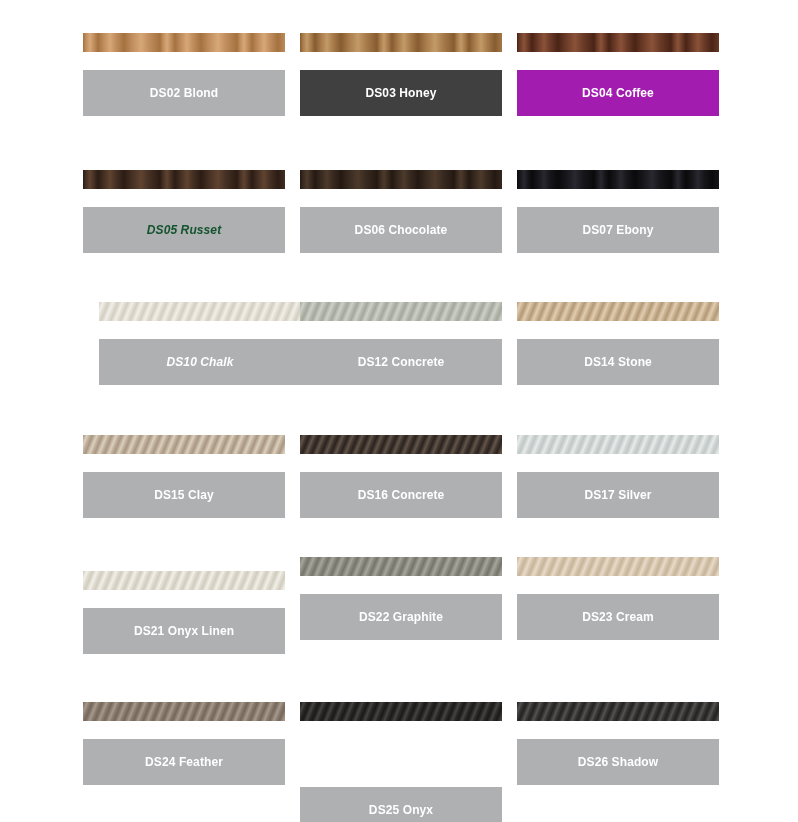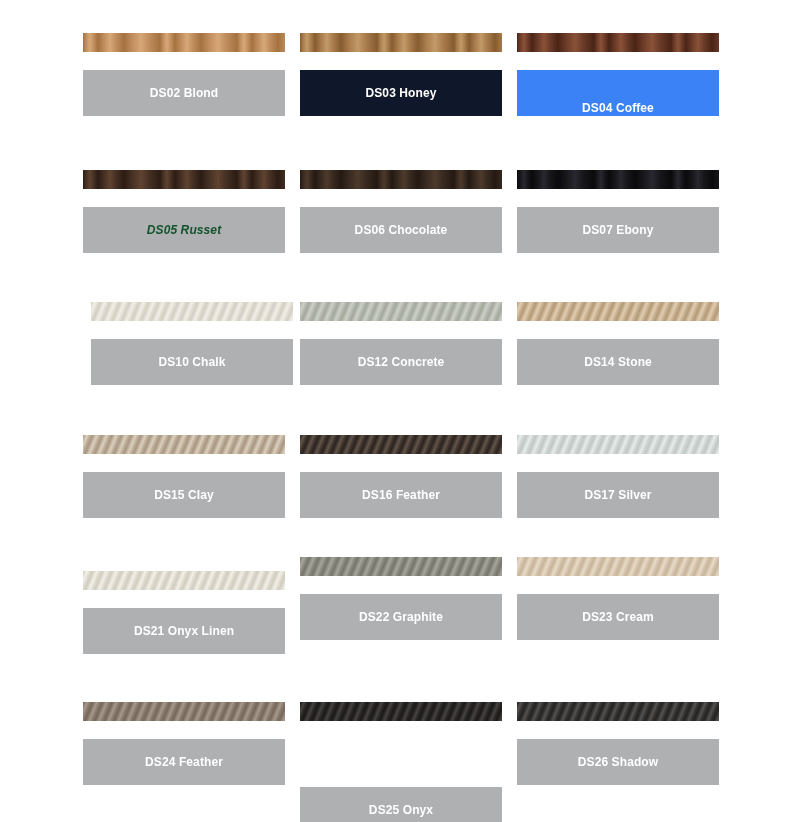--- a/index.html
+++ b/index.html
@@ -73,28 +73,28 @@
     <div class="swatch-cell" style="position: absolute; left: 0px; top: 15px; width: 202px;">
       <div class="swatch-strip" style="background: repeating-linear-gradient(90deg, rgb(164, 113, 63) 0px, rgb(192, 141, 94) 3px, rgb(215, 168, 119) 7px, rgb(192, 141, 94) 11px, rgb(164, 113, 63) 15px, rgb(192, 141, 94) 21px, rgb(215, 168, 119) 27px, rgb(192, 141, 94) 33px, rgb(164, 113, 63) 41px, rgb(192, 141, 94) 49px, rgb(215, 168, 119) 58px, rgb(192, 141, 94) 66px, rgb(164, 113, 63) 77px), linear-gradient(rgb(215, 168, 119) 0%, rgb(192, 141, 94) 40%, rgb(164, 113, 63) 100%);"></div>
       <div class="gap-after-strip" style="height: 18px;"></div>
       <div class="label-box" style="background: rgb(174, 176, 178);">
         <span class="label-text" style="color: rgb(255, 255, 255);">DS02 Blond</span>
       </div>
     </div>
     <div class="swatch-cell" style="position: absolute; left: 217px; top: 15px; width: 202px;">
       <div class="swatch-strip" style="background: repeating-linear-gradient(90deg, rgb(134, 92, 48) 0px, rgb(169, 124, 76) 3px, rgb(194, 154, 104) 7px, rgb(169, 124, 76) 11px, rgb(134, 92, 48) 15px, rgb(169, 124, 76) 21px, rgb(194, 154, 104) 27px, rgb(169, 124, 76) 33px, rgb(134, 92, 48) 41px, rgb(169, 124, 76) 49px, rgb(194, 154, 104) 58px, rgb(169, 124, 76) 66px, rgb(134, 92, 48) 77px), linear-gradient(rgb(194, 154, 104) 0%, rgb(169, 124, 76) 40%, rgb(134, 92, 48) 100%);"></div>
       <div class="gap-after-strip" style="height: 18px;"></div>
-      <div class="label-box" style="background: #0f172a; text-align: center;">
+      <div class="label-box" style="background: #404040; text-align: center;">
         <span class="label-text" style="color: rgb(255, 255, 255);">DS03 Honey</span>
       </div>
     </div>
     <div class="swatch-cell" style="position: absolute; left: 434px; top: 15px; width: 202px;">
       <div class="swatch-strip" style="background: repeating-linear-gradient(90deg, rgb(74, 36, 22) 0px, rgb(107, 59, 40) 3px, rgb(138, 82, 56) 7px, rgb(107, 59, 40) 11px, rgb(74, 36, 22) 15px, rgb(107, 59, 40) 21px, rgb(138, 82, 56) 27px, rgb(107, 59, 40) 33px, rgb(74, 36, 22) 41px, rgb(107, 59, 40) 49px, rgb(138, 82, 56) 58px, rgb(107, 59, 40) 66px, rgb(74, 36, 22) 77px), linear-gradient(rgb(138, 82, 56) 0%, rgb(107, 59, 40) 40%, rgb(74, 36, 22) 100%);"></div>
       <div class="gap-after-strip" style="height: 18px;"></div>
-      <div class="label-box" style="background: #3b82f6; align-items: flex-end;">
+      <div class="label-box" style="background: #a21caf;">
         <span class="label-text" style="color: rgb(255, 255, 255);">DS04 Coffee</span>
       </div>
     </div>
     <div class="swatch-cell" style="position: absolute; left: 0px; top: 152px; width: 202px;">
       <div class="swatch-strip" style="background: repeating-linear-gradient(90deg, rgb(44, 28, 19) 0px, rgb(69, 48, 36) 3px, rgb(96, 67, 47) 7px, rgb(69, 48, 36) 11px, rgb(44, 28, 19) 15px, rgb(69, 48, 36) 21px, rgb(96, 67, 47) 27px, rgb(69, 48, 36) 33px, rgb(44, 28, 19) 41px, rgb(69, 48, 36) 49px, rgb(96, 67, 47) 58px, rgb(69, 48, 36) 66px, rgb(44, 28, 19) 77px), linear-gradient(rgb(96, 67, 47) 0%, rgb(69, 48, 36) 40%, rgb(44, 28, 19) 100%);"></div>
       <div class="gap-after-strip" style="height: 18px;"></div>
       <div class="label-box" style="background: rgb(174, 176, 178);">
         <span class="label-text" style="color: #14532d; font-style: italic;">DS05 Russet</span>
       </div>
     </div>
@@ -105,21 +105,21 @@
         <span class="label-text" style="color: rgb(255, 255, 255);">DS06 Chocolate</span>
       </div>
     </div>
     <div class="swatch-cell" style="position: absolute; left: 434px; top: 152px; width: 202px;">
       <div class="swatch-strip" style="background: repeating-linear-gradient(90deg, rgb(10, 10, 12) 0px, rgb(23, 22, 26) 3px, rgb(42, 40, 48) 7px, rgb(23, 22, 26) 11px, rgb(10, 10, 12) 15px, rgb(23, 22, 26) 21px, rgb(42, 40, 48) 27px, rgb(23, 22, 26) 33px, rgb(10, 10, 12) 41px, rgb(23, 22, 26) 49px, rgb(42, 40, 48) 58px, rgb(23, 22, 26) 66px, rgb(10, 10, 12) 77px), linear-gradient(rgb(42, 40, 48) 0%, rgb(23, 22, 26) 40%, rgb(10, 10, 12) 100%);"></div>
       <div class="gap-after-strip" style="height: 18px;"></div>
       <div class="label-box" style="background: rgb(174, 176, 178);">
         <span class="label-text" style="color: rgb(255, 255, 255);">DS07 Ebony</span>
       </div>
     </div>
-    <div class="swatch-cell" style="position: absolute; left: 8px; top: 284px; width: 202px;">
+    <div class="swatch-cell" style="position: absolute; left: 16px; top: 284px; width: 202px; font-style: italic;">
       <div class="swatch-strip" style="background: repeating-linear-gradient(112deg, rgb(211, 206, 194) 0px, rgb(228, 224, 214) 2px, rgb(241, 239, 232) 4px, rgb(228, 224, 214) 6px, rgb(211, 206, 194) 9px), repeating-linear-gradient(23deg, rgb(241, 239, 232) 0px, rgb(228, 224, 214) 3px, rgb(211, 206, 194) 5px, rgb(228, 224, 214) 8px), linear-gradient(rgb(241, 239, 232) 0%, rgb(228, 224, 214) 50%, rgb(211, 206, 194) 100%);"></div>
       <div class="gap-after-strip" style="height: 18px;"></div>
       <div class="label-box" style="background: rgb(174, 176, 178);">
         <span class="label-text" style="color: rgb(255, 255, 255);">DS10 Chalk</span>
       </div>
     </div>
     <div class="swatch-cell" style="position: absolute; left: 217px; top: 284px; width: 202px;">
       <div class="swatch-strip" style="background: repeating-linear-gradient(112deg, rgb(163, 168, 156) 0px, rgb(185, 189, 179) 2px, rgb(205, 208, 200) 4px, rgb(185, 189, 179) 6px, rgb(163, 168, 156) 9px), repeating-linear-gradient(23deg, rgb(205, 208, 200) 0px, rgb(185, 189, 179) 3px, rgb(163, 168, 156) 5px, rgb(185, 189, 179) 8px), linear-gradient(rgb(205, 208, 200) 0%, rgb(185, 189, 179) 50%, rgb(163, 168, 156) 100%);"></div>
       <div class="gap-after-strip" style="height: 18px;"></div>
       <div class="label-box" style="background: rgb(174, 176, 178);">
@@ -137,21 +137,21 @@
       <div class="swatch-strip" style="background: repeating-linear-gradient(112deg, rgb(168, 150, 129) 0px, rgb(195, 180, 159) 2px, rgb(219, 208, 191) 4px, rgb(195, 180, 159) 6px, rgb(168, 150, 129) 9px), repeating-linear-gradient(23deg, rgb(219, 208, 191) 0px, rgb(195, 180, 159) 3px, rgb(168, 150, 129) 5px, rgb(195, 180, 159) 8px), linear-gradient(rgb(219, 208, 191) 0%, rgb(195, 180, 159) 50%, rgb(168, 150, 129) 100%);"></div>
       <div class="gap-after-strip" style="height: 18px;"></div>
       <div class="label-box" style="background: rgb(174, 176, 178);">
         <span class="label-text" style="color: rgb(255, 255, 255);">DS15 Clay</span>
       </div>
     </div>
     <div class="swatch-cell" style="position: absolute; left: 217px; top: 417px; width: 202px;">
       <div class="swatch-strip" style="background: repeating-linear-gradient(112deg, rgb(43, 35, 32) 0px, rgb(70, 59, 51) 2px, rgb(99, 85, 74) 4px, rgb(70, 59, 51) 6px, rgb(43, 35, 32) 9px), repeating-linear-gradient(23deg, rgb(99, 85, 74) 0px, rgb(70, 59, 51) 3px, rgb(43, 35, 32) 5px, rgb(70, 59, 51) 8px), linear-gradient(rgb(99, 85, 74) 0%, rgb(70, 59, 51) 50%, rgb(43, 35, 32) 100%);"></div>
       <div class="gap-after-strip" style="height: 18px;"></div>
       <div class="label-box" style="background: rgb(174, 176, 178);">
-        <span class="label-text" style="color: rgb(255, 255, 255);">DS16 Feather</span>
+        <span class="label-text" style="color: rgb(255, 255, 255);">DS16 Concrete</span>
       </div>
     </div>
     <div class="swatch-cell" style="position: absolute; left: 434px; top: 417px; width: 202px;">
       <div class="swatch-strip" style="background: repeating-linear-gradient(112deg, rgb(192, 199, 198) 0px, rgb(211, 217, 215) 2px, rgb(232, 236, 234) 4px, rgb(211, 217, 215) 6px, rgb(192, 199, 198) 9px), repeating-linear-gradient(23deg, rgb(232, 236, 234) 0px, rgb(211, 217, 215) 3px, rgb(192, 199, 198) 5px, rgb(211, 217, 215) 8px), linear-gradient(rgb(232, 236, 234) 0%, rgb(211, 217, 215) 50%, rgb(192, 199, 198) 100%);"></div>
       <div class="gap-after-strip" style="height: 18px;"></div>
       <div class="label-box" style="background: rgb(174, 176, 178); text-align: center;">
         <span class="label-text" style="color: rgb(255, 255, 255);">DS17 Silver</span>
       </div>
     </div>
     <div class="swatch-cell" style="position: absolute; left: 0px; top: 553px; width: 202px;">

